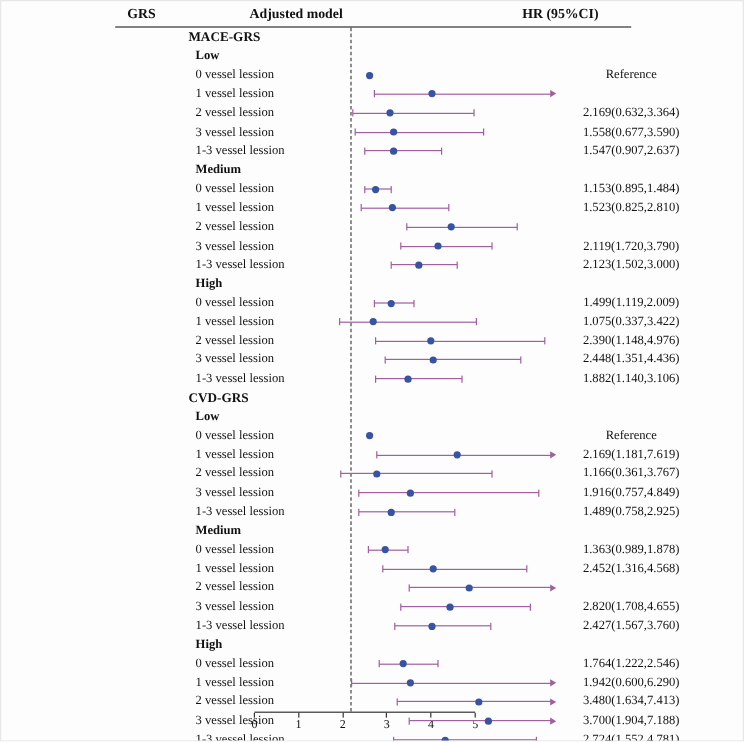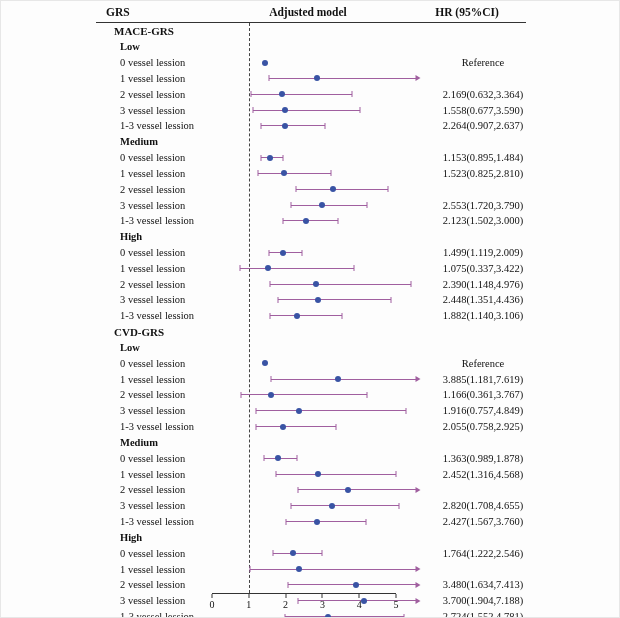--- a/index.html
+++ b/index.html
@@ -14,27 +14,28 @@
     overflow:hidden;
   }
   .header { height:22px; }
   .header-inner {
     margin-left:95px; width:430px; height:100%;
     display:flex; align-items:center;
     border-bottom:1px solid #333;
     font-weight:bold; font-size:11.5px;
   }
   .hcell-label { width:112px; padding-left:10px; }
-  .hcell-plot  { width:200px; text-align:center; }
+  .hcell-plot  { width:200px; }
   .hcell-hr    { width:118px; text-align:center; }
 
   .rows {
     position:relative;
     height:570px;
     padding-left:111px;
+    margin-left:43px;
   }
   .refline {
     position:absolute;
     top:0; bottom:0;
     left:247.8px;
     width:0;
     border-left:1px dashed #444;
   }
   .prow { display:flex; height:15.833px; flex-shrink:0; }
   .cell { display:flex; align-items:center; font-size:10.5px; }
@@ -142,21 +143,21 @@
       <div class="prow">
         <div class="cell label-cell">1-3 vessel lession</div>
         <div class="cell plot-cell">
           <div class="pspan">
             <div class="ci-line" style="left: 18.14%; width: 34.6%;"></div>
             <div class="ci-cap" style="left: 18.14%;"></div>
             <div class="ci-cap" style="left: 52.74%;"></div>
             <div class="point" style="left: 30.94%;"></div>
           </div>
         </div>
-        <div class="cell hr-cell">2.264(0.907,2.637)</div>
+        <div class="cell hr-cell">1.547(0.907,2.637)</div>
       </div>
       <div class="prow">
         <div class="cell label-cell subgroup-label">Medium</div>
         <div class="cell plot-cell"></div>
         <div class="cell hr-cell"></div>
       </div>
       <div class="prow">
         <div class="cell label-cell">0 vessel lession</div>
         <div class="cell plot-cell">
           <div class="pspan">
@@ -194,21 +195,21 @@
       <div class="prow">
         <div class="cell label-cell">3 vessel lession</div>
         <div class="cell plot-cell">
           <div class="pspan">
             <div class="ci-line" style="left: 34.4%; width: 41.4%;"></div>
             <div class="ci-cap" style="left: 34.4%;"></div>
             <div class="ci-cap" style="left: 75.8%;"></div>
             <div class="point" style="left: 51.06%;"></div>
           </div>
         </div>
-        <div class="cell hr-cell">2.553(1.720,3.790)</div>
+        <div class="cell hr-cell">2.119(1.720,3.790)</div>
       </div>
       <div class="prow">
         <div class="cell label-cell">1-3 vessel lession</div>
         <div class="cell plot-cell">
           <div class="pspan">
             <div class="ci-line" style="left: 30.04%; width: 29.96%;"></div>
             <div class="ci-cap" style="left: 30.04%;"></div>
             <div class="ci-cap" style="left: 60%;"></div>
             <div class="point" style="left: 42.46%;"></div>
           </div>
@@ -302,21 +303,21 @@
       <div class="prow">
         <div class="cell label-cell">1 vessel lession</div>
         <div class="cell plot-cell">
           <div class="pspan">
             <div class="ci-line" style="left: 23.62%; width: 78.98%;"></div>
             <div class="ci-cap" style="left: 23.62%;"></div>
             <div class="ci-arrow" style="left: 102.6%;"></div>
             <div class="point" style="left: 60%;"></div>
           </div>
         </div>
-        <div class="cell hr-cell">3.885(1.181,7.619)</div>
+        <div class="cell hr-cell">2.169(1.181,7.619)</div>
       </div>
       <div class="prow">
         <div class="cell label-cell">2 vessel lession</div>
         <div class="cell plot-cell">
           <div class="pspan">
             <div class="ci-line" style="left: 7.22%; width: 68.12%;"></div>
             <div class="ci-cap" style="left: 7.22%;"></div>
             <div class="ci-cap" style="left: 75.34%;"></div>
             <div class="point" style="left: 23.32%;"></div>
           </div>
@@ -338,21 +339,21 @@
       <div class="prow">
         <div class="cell label-cell">1-3 vessel lession</div>
         <div class="cell plot-cell">
           <div class="pspan">
             <div class="ci-line" style="left: 15.16%; width: 43.34%;"></div>
             <div class="ci-cap" style="left: 15.16%;"></div>
             <div class="ci-cap" style="left: 58.5%;"></div>
             <div class="point" style="left: 29.78%;"></div>
           </div>
         </div>
-        <div class="cell hr-cell">2.055(0.758,2.925)</div>
+        <div class="cell hr-cell">1.489(0.758,2.925)</div>
       </div>
       <div class="prow">
         <div class="cell label-cell subgroup-label">Medium</div>
         <div class="cell plot-cell"></div>
         <div class="cell hr-cell"></div>
       </div>
       <div class="prow">
         <div class="cell label-cell">0 vessel lession</div>
         <div class="cell plot-cell">
           <div class="pspan">
@@ -431,20 +432,21 @@
       <div class="prow">
         <div class="cell label-cell">1 vessel lession</div>
         <div class="cell plot-cell">
           <div class="pspan">
             <div class="ci-line" style="left: 12%; width: 90.6%;"></div>
             <div class="ci-cap" style="left: 12%;"></div>
             <div class="ci-arrow" style="left: 102.6%;"></div>
             <div class="point" style="left: 38.84%;"></div>
           </div>
         </div>
+        <div class="cell hr-cell">1.942(0.600,6.290)</div>
       </div>
       <div class="prow">
         <div class="cell label-cell">2 vessel lession</div>
         <div class="cell plot-cell">
           <div class="pspan">
             <div class="ci-line" style="left: 32.68%; width: 69.92%;"></div>
             <div class="ci-cap" style="left: 32.68%;"></div>
             <div class="ci-arrow" style="left: 102.6%;"></div>
             <div class="point" style="left: 69.6%;"></div>
           </div>

